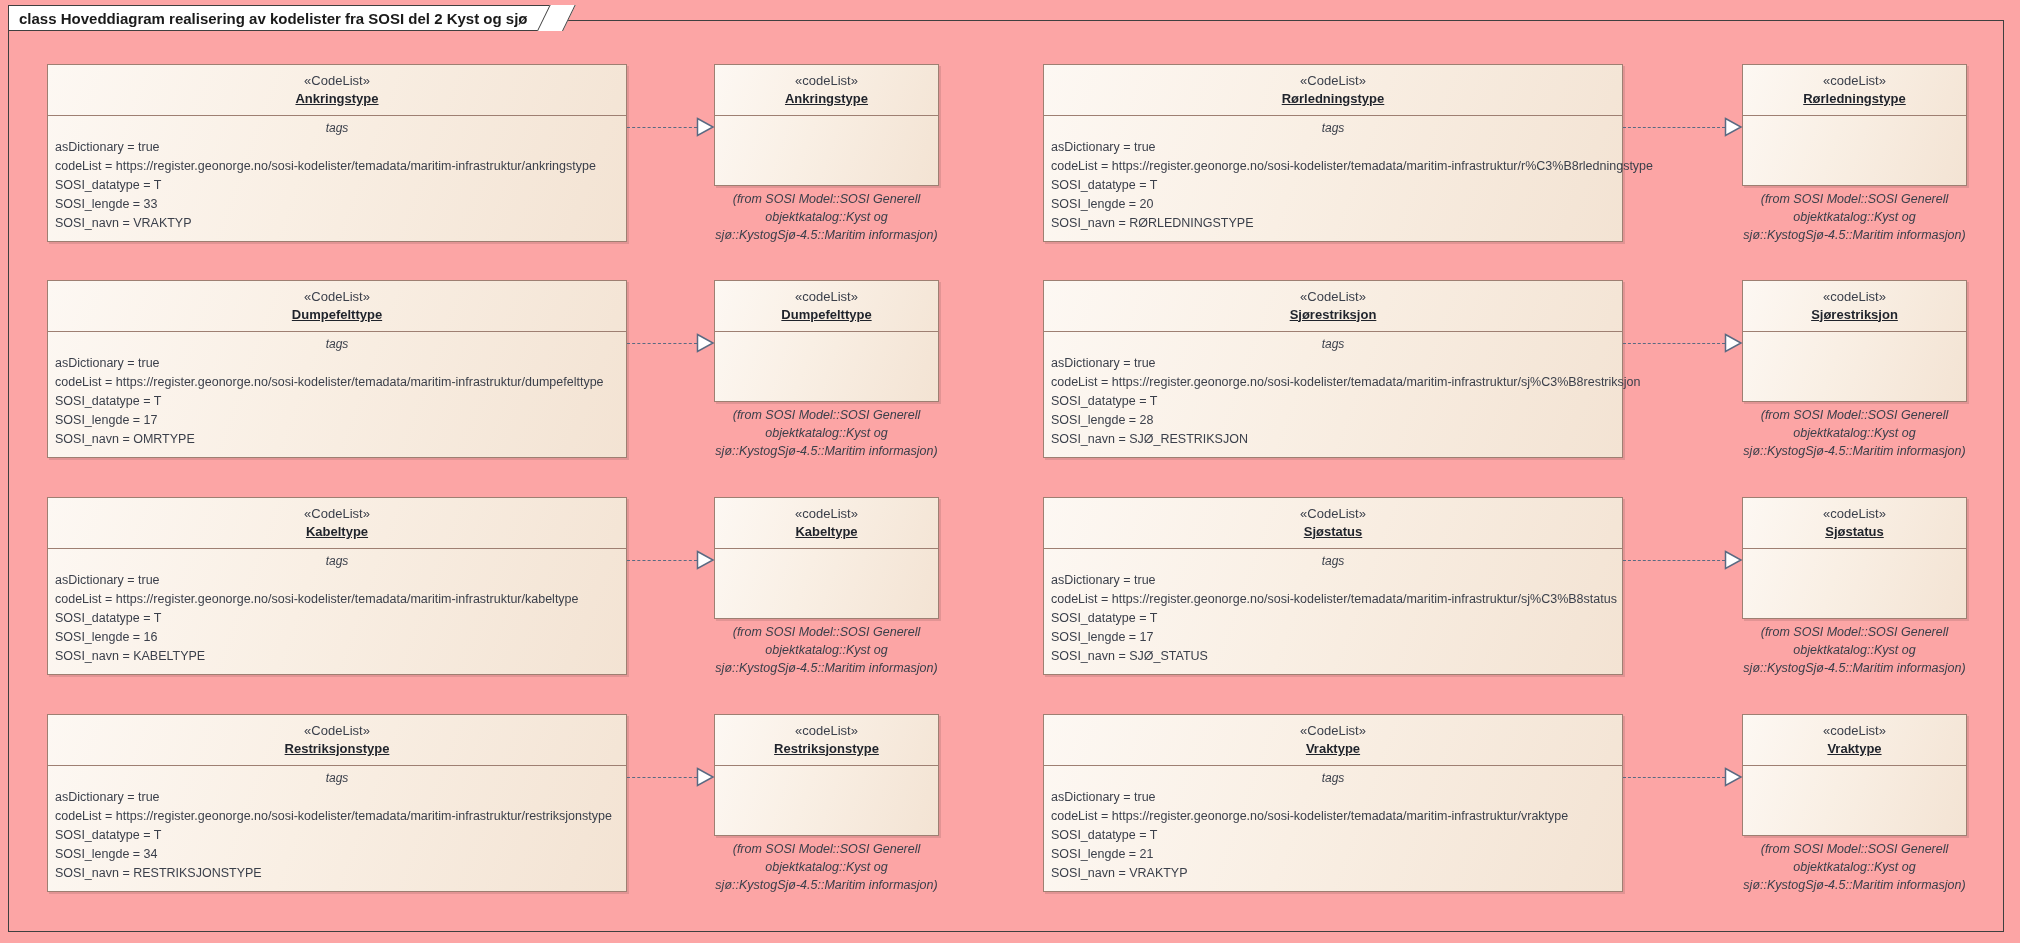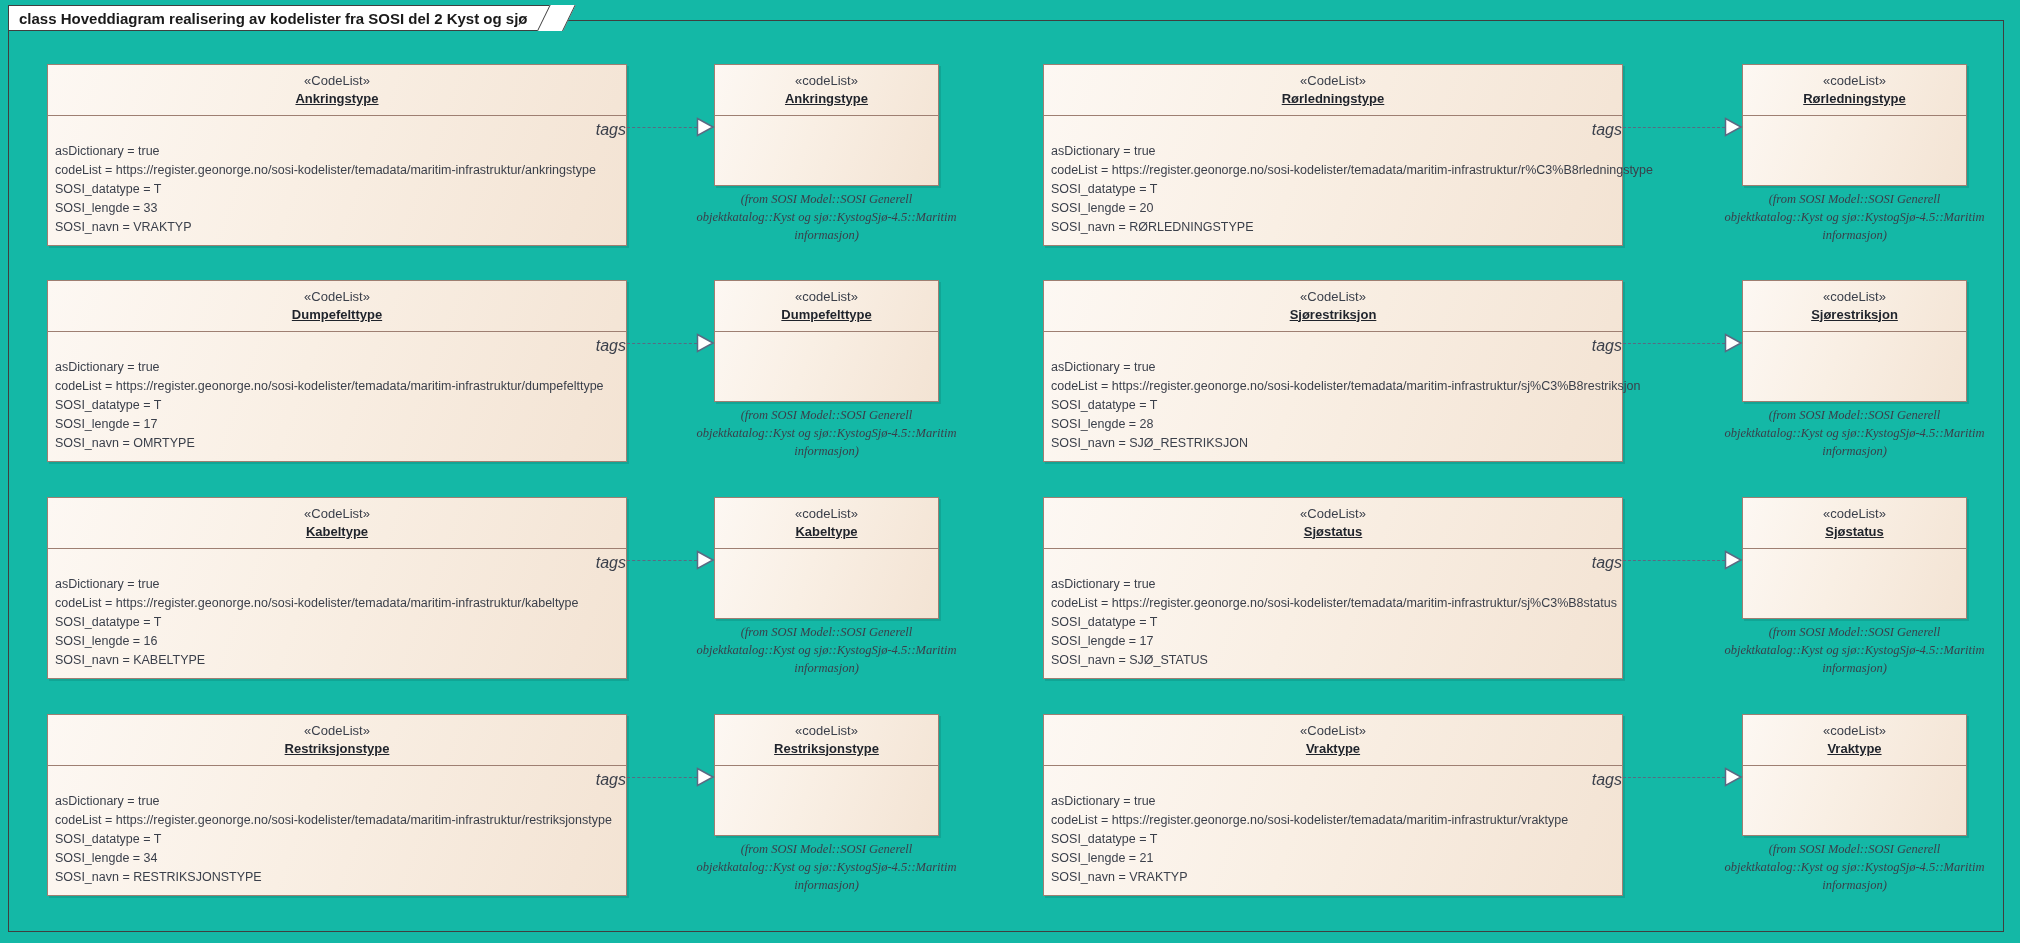--- a/index.html
+++ b/index.html
@@ -1,43 +1,43 @@
 <!DOCTYPE html>
 <html><head>
 <meta charset="utf-8">
 <style>
   html,body{margin:0;padding:0;background:#ffffff;}
   body{font-family:"Liberation Sans",sans-serif;color:#3a3f4a;}
-  #canvas{position:relative;width:2020px;height:943px;background:#14b8a6;overflow:hidden;}
+  #canvas{position:relative;width:2020px;height:943px;background:#fca5a5;overflow:hidden;}
 
   
   .frame{position:absolute;left:8px;top:20px;width:1996px;height:912px;border:1px solid #3f3f3f;box-sizing:border-box;}
   .title-tab{position:absolute;left:8px;top:5px;height:26px;background:#ffffff;border:1px solid #3f3f3f;
              box-sizing:border-box;padding:0 34px 0 10px;display:flex;align-items:center;
              font-size:15px;font-weight:bold;color:#1a1a1a;white-space:nowrap;}
   .title-tab .notch{position:absolute;right:-1px;top:-1px;width:26px;height:26px;background:#ffffff;
              border-left:1px solid #3f3f3f;box-sizing:border-box;
              transform:skewX(-26deg);transform-origin:bottom left;border-right:1px solid #3f3f3f;}
 
   
   .cls{position:absolute;box-sizing:border-box;border:1px solid #9e7f72;
        background:linear-gradient(110deg,#fdf8f3 0%,#f9efe4 45%,#f3e3d3 100%);
        box-shadow:2px 2px 0 rgba(0,0,0,.10);}
   .cls .hdr{padding:7px 6px 8px;text-align:center;line-height:1.35;}
   .cls .stereo{font-size:13px;color:#3a3f4a;}
   .cls .cname{font-size:13px;font-weight:bold;color:#1f232b;text-decoration:underline;}
   .cls .sep{height:1px;background:#9e7f72;}
   .cls .body{padding:4px 0 8px;}
-  .cls .tags-label{font-size:16px;font-style:italic;text-align:right;color:#3a3f4a;padding:1px 0 3px;}
+  .cls .tags-label{font-size:12px;font-style:italic;text-align:center;color:#3a3f4a;padding:1px 0 3px;}
   .cls .tag{font-size:12.5px;line-height:1.52;padding-left:7px;white-space:nowrap;color:#3a3f4a;}
   .cls.target .body{min-height:60px;}
 
   
   .fromcap{position:absolute;text-align:center;font-size:12.5px;font-style:italic;
-           line-height:1.42;color:#3a3f4a;font-family:Liberation Serif, serif;}
+           line-height:1.42;color:#3a3f4a;}
 
   
   .conn{position:absolute;height:0;border-top:1.5px dashed #5a6a82;}
 </style>
 </head>
 <body>
 
 <div id="canvas">
 
   <div class="frame"></div>

